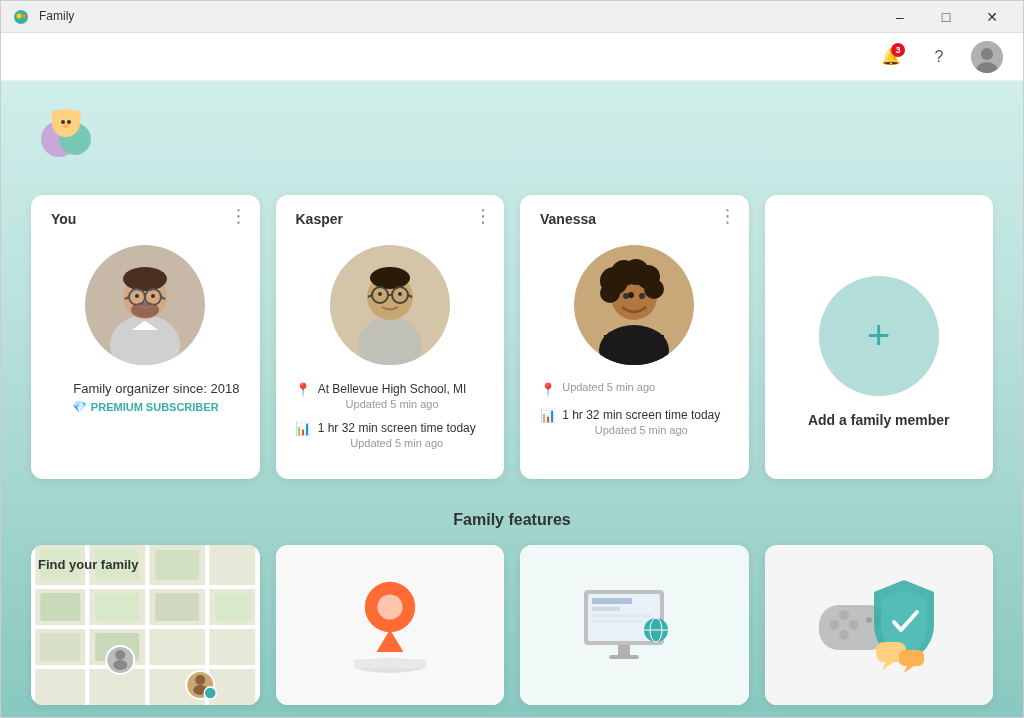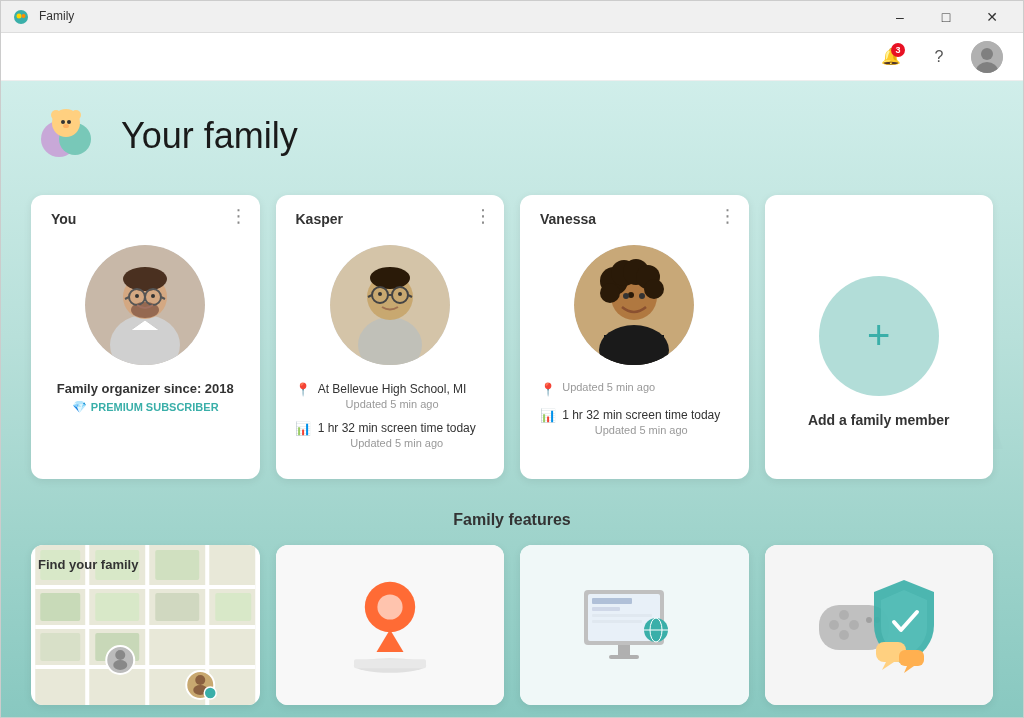--- a/index.html
+++ b/index.html
@@ -196,23 +196,23 @@
       font-size: 36px;
       color: #3aafa9;
       cursor: pointer;
     }
     .card-info {
       text-align: center;
       width: 100%;
     }
     .card-organizer {
       font-size: 13px;
-      font-weight: 700;
-      color: #333;
-      text-align: center;
+      font-weight: 400;
+      color: #333;
+      text-align: right;
       margin-bottom: 4px;
     }
     .premium-badge {
       display: flex;
       align-items: center;
       justify-content: center;
       gap: 4px;
       font-size: 11px;
       color: #3aafa9;
       font-weight: 600;
@@ -368,21 +368,20 @@
 
       <circle cx="35" cy="22" r="14" fill="#ffd080"></circle>
 
       <circle cx="25" cy="14" r="5" fill="#ffd080"></circle>
       <circle cx="45" cy="14" r="5" fill="#ffd080"></circle>
 
       <circle cx="32" cy="21" r="2" fill="#333"></circle>
       <circle cx="38" cy="21" r="2" fill="#333"></circle>
       <ellipse cx="35" cy="25" rx="3" ry="2" fill="#ffb060"></ellipse>
     </svg>
-    <h1 class="page-title">Your family</h1>
   </div>
 
   <div class="family-grid">
 
     <div class="family-card">
       <span class="card-name">You</span>
       <button class="card-menu-btn">⋮</button>
       <div class="avatar-circle">
         <svg viewBox="0 0 120 120" width="120" height="120">
           <circle cx="60" cy="60" r="60" fill="#c8b8a8"></circle>

